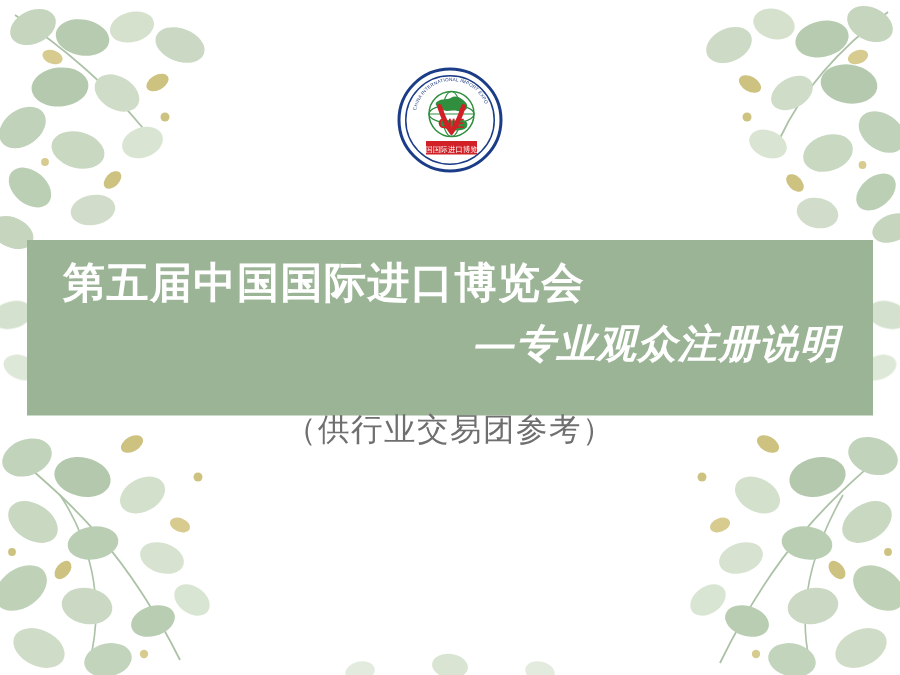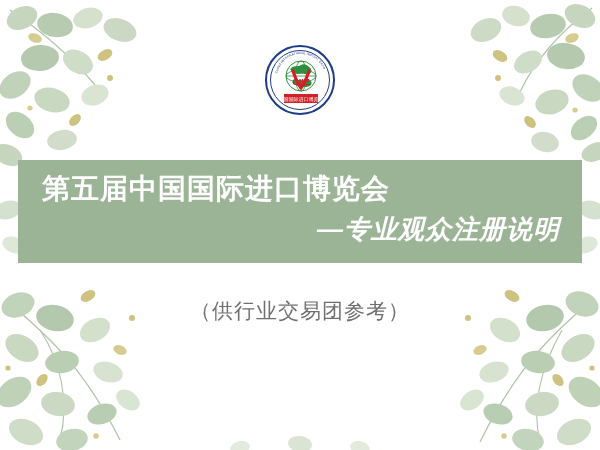--- a/index.html
+++ b/index.html
@@ -50,21 +50,21 @@
     border: 1px solid #1b3c86;
     box-sizing: border-box;
     overflow: hidden;
   }
   
   .band {
     position: absolute;
     left: 18px;
     top: 160px;
     width: 564px;
-    height: 103px;
+    height: 117px;
     background: #9bb496;
   }
   .title-line1 {
     position: absolute;
     left: 24px;
     top: 10px;
     font-size: 28px;
     font-weight: bold;
     color: #ffffff;
     letter-spacing: 1px;
@@ -83,21 +83,20 @@
   }
   .subtitle {
     position: absolute;
     left: 0;
     top: 272px;
     width: 600px;
     text-align: center;
     font-size: 21px;
     color: #6f6f6f;
     letter-spacing: 1px;
-    margin-top: 25px;
   }
 </style>
 </head>
 <body>
 
 <div id="slide">
 
   <svg class="leaf-layer" viewBox="0 0 600 450" xmlns="http://www.w3.org/2000/svg">
     <defs>
       <g id="leafShape">

